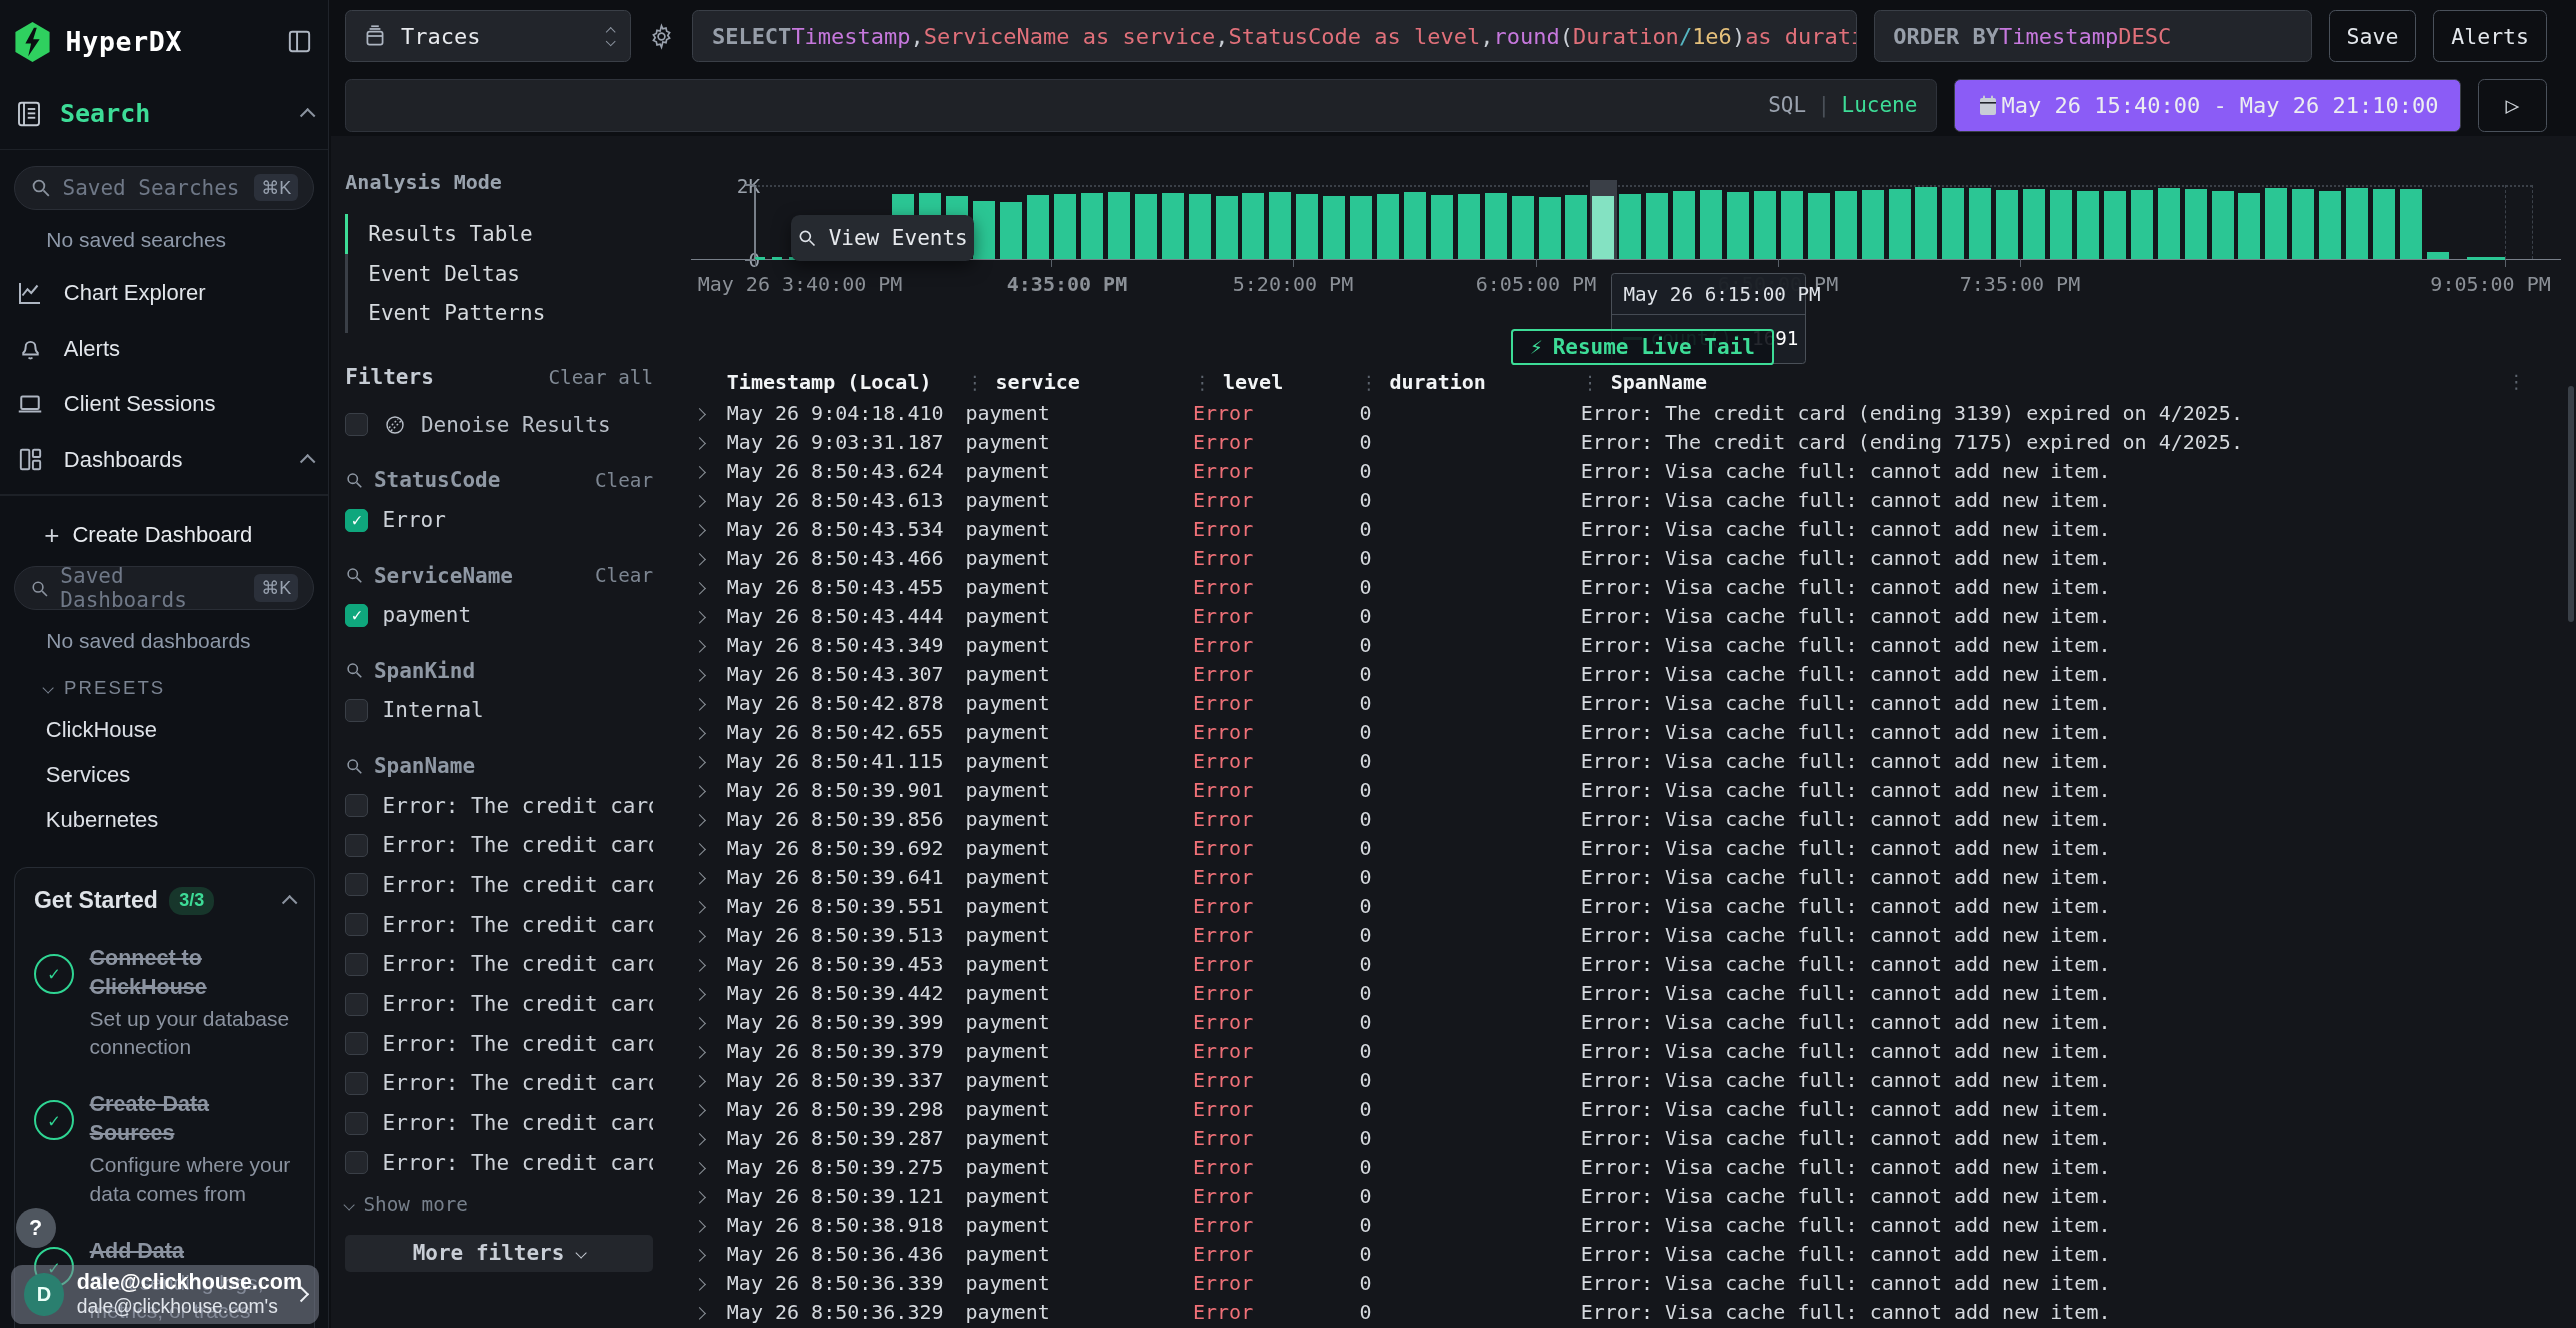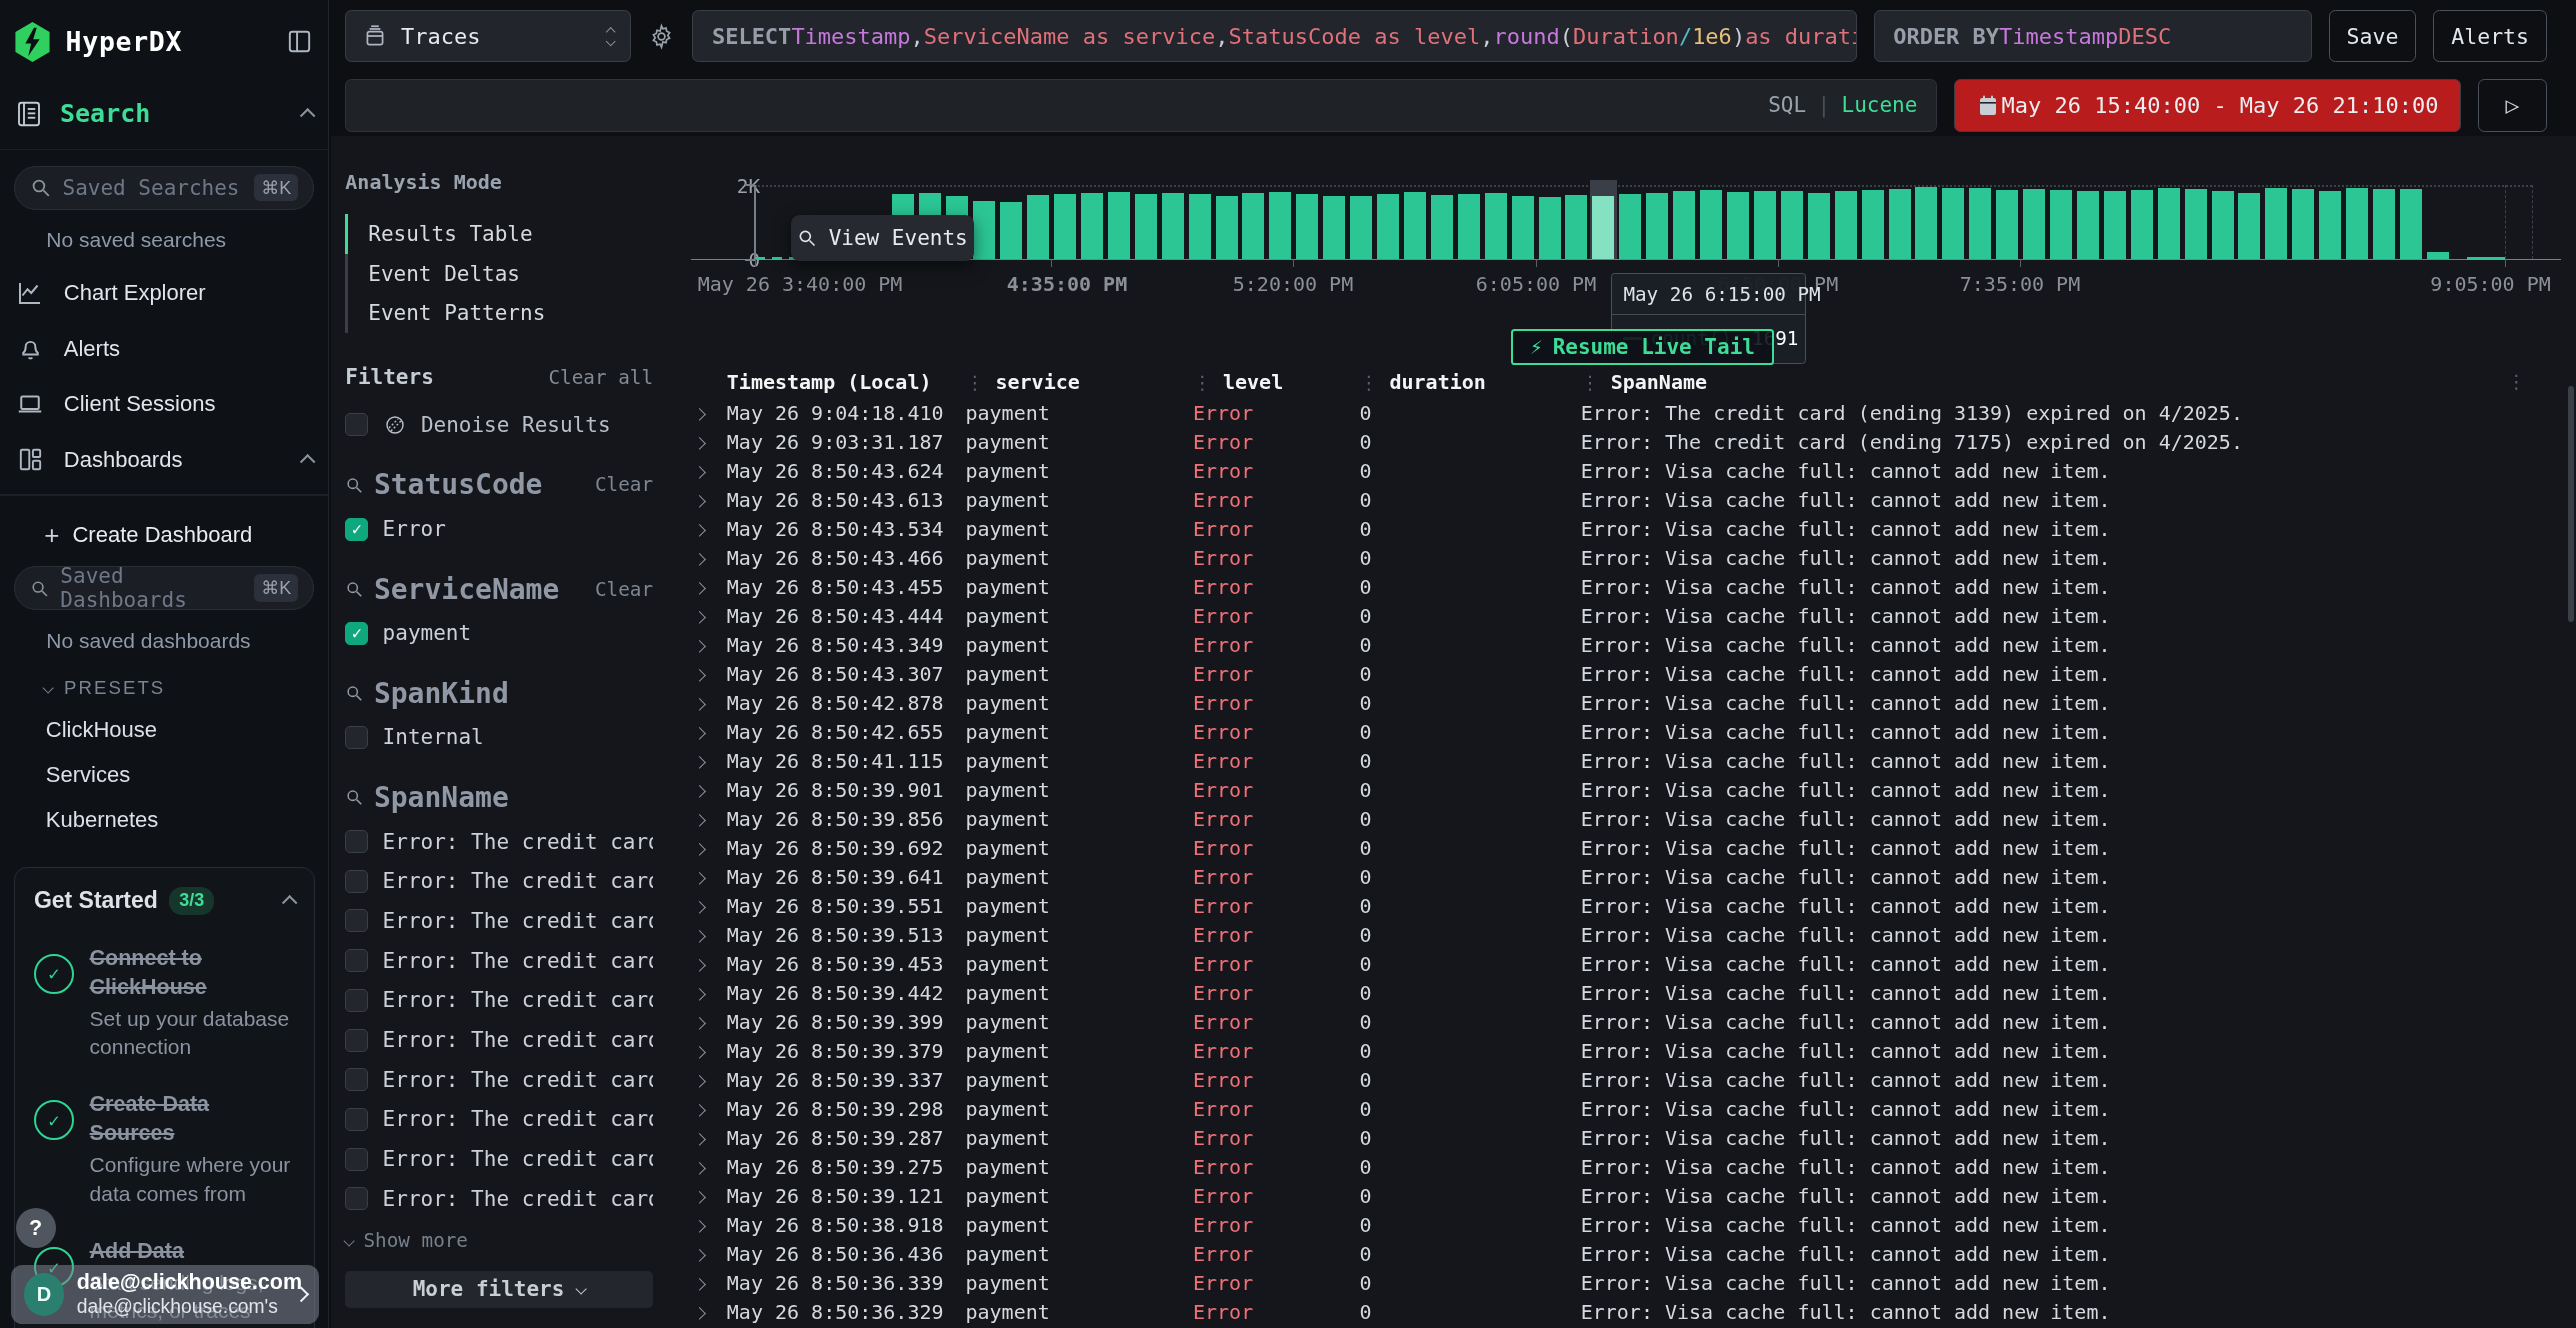--- a/index.html
+++ b/index.html
@@ -51,39 +51,39 @@
   .tok-field{color:#e0707a;}
   .tok-plain{color:#c8cdd4;}
   .tok-op{color:#56b6c2;}
   .tok-num{color:#e5c07b;}
   .tbtn{border:1.4px solid #4a515b;border-radius:6.4px;height:52px;display:flex;align-items:center;justify-content:center;color:#e3e7ec;font-size:21.5px;padding:0 17px;box-sizing:border-box;background:transparent;}
   #searchrow{position:absolute;left:331px;top:74px;width:2245px;height:62px;display:flex;align-items:center;gap:17px;padding:0 29px 0 14.3px;box-sizing:border-box;}
   #search-input{flex:1;background:#1f2227;border:1.4px solid #2f333b;border-radius:6.4px;height:53px;display:flex;align-items:center;padding:0 18.6px;box-sizing:border-box;}
   #search-input .ph{color:#6f7681;font-size:21.5px;}
   .lang-toggle{margin-left:auto;display:flex;gap:11.4px;font-size:21px;}
   .lang-sql{color:#9aa2ae;} .lang-sep{color:#4a5058;} .lang-lucene{color:#3ddc97;}
-  #date-range{width:507px;background:#b91c1c;border:1.4px solid #3a3f47;border-radius:6.4px;height:53px;display:flex;align-items:center;justify-content:center;gap:1px;color:#eceef1;font-size:22px;box-sizing:border-box;}
+  #date-range{width:507px;background:#8b5cf6;border:1.4px solid #3a3f47;border-radius:6.4px;height:53px;display:flex;align-items:center;justify-content:center;gap:1px;color:#eceef1;font-size:22px;box-sizing:border-box;}
   #live-btn{width:69px;height:53px;border:1.4px solid #4a515b;border-radius:6.4px;display:flex;align-items:center;justify-content:center;color:#cfd4da;font-size:23px;box-sizing:border-box;}
 
   
   #content{position:absolute;left:331px;top:136px;width:2245px;height:1192px;background:#14161b;display:flex;}
   #filter-panel{width:342px;flex:0 0 auto;box-sizing:border-box;padding:34px 20px 0 14.3px;}
   .panel-h{font-size:20px;font-weight:bold;color:#9aa3ae;}
   #modes{margin-top:20px;}
   .mode-item{border-left:3.6px solid #3a3f47;padding:7.9px 0 7.9px 20px;font-size:21px;color:#d6dade;}
   .mode-item.active{border-left-color:#3ddc97;}
   .filters-row{display:flex;align-items:baseline;margin-top:31.5px;}
   .filters-title{font-size:21px;font-weight:bold;color:#c6ccd4;}
   .clear-all{margin-left:auto;font-size:19.3px;color:#818a95;}
   .denoise-row{display:flex;align-items:center;gap:14.3px;margin-top:24px;color:#b9bfc8;font-size:21px;}
   .cb{width:23px;height:23px;border-radius:5px;background:#23262c;border:1.4px solid #3a3f47;box-sizing:border-box;flex:0 0 auto;}
   .cb.on{background:#0fa77d;border-color:#0fa77d;display:flex;align-items:center;justify-content:center;color:#fff;font-size:17px;font-weight:bold;}
   .fgroup{margin-top:31.5px;}
   .fgroup-hdr{display:flex;align-items:center;gap:10px;}
-  .fgroup-name{font-size:28px;font-weight:bold;color:#8f98a4;}
+  .fgroup-name{font-size:21px;font-weight:bold;color:#8f98a4;}
   .fgroup-clear{margin-left:auto;font-size:19.3px;color:#7d8692;}
   .fopt{display:flex;align-items:center;gap:14.3px;margin-top:15.7px;font-size:21px;color:#ccd1d8;white-space:nowrap;overflow:hidden;}
   .show-more{display:flex;align-items:center;gap:10px;margin-top:18.6px;color:#77808c;font-size:19.3px;}
   #more-filters{margin-top:18.6px;height:37px;background:#23262c;border-radius:5px;display:flex;align-items:center;justify-content:center;gap:13px;color:#c9ced6;font-size:21px;font-weight:bold;}
 
   #main{flex:1;position:relative;box-sizing:border-box;padding:30px 29px 0 18px;overflow:hidden;}
   .results-row{display:flex;font-size:21px;color:#c9ced5;}
   .scanned{margin-left:auto;}
   #chart-block{position:relative;height:199px;margin-top:0;}
   #chart-inner{position:absolute;left:0;top:0;right:0;height:100%;}

